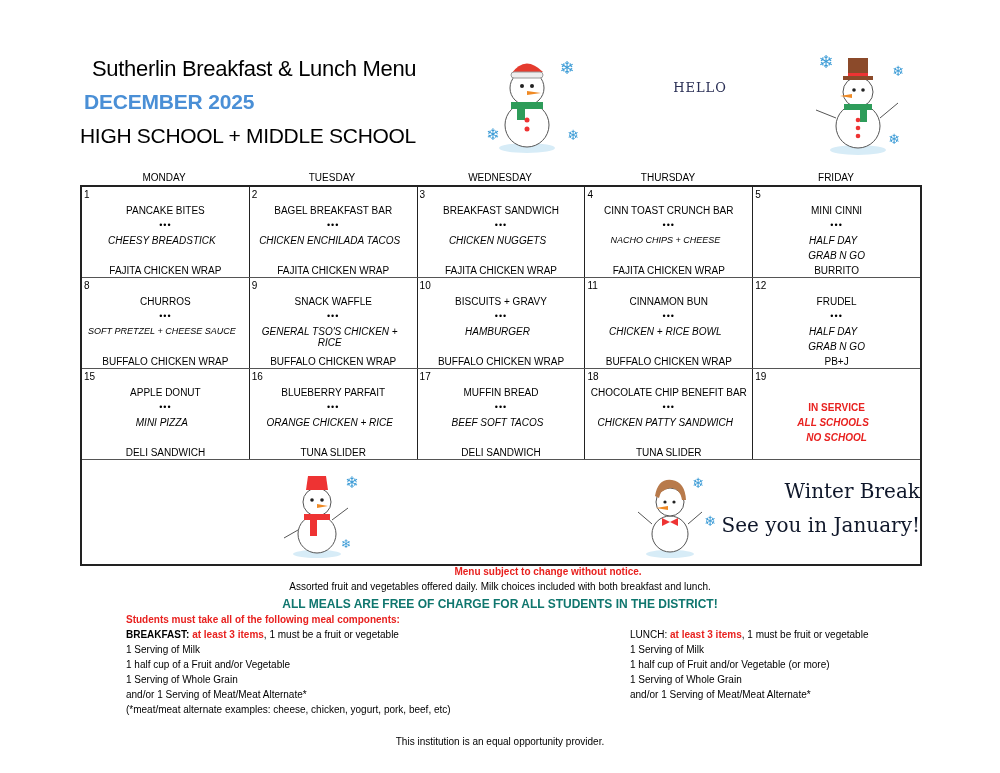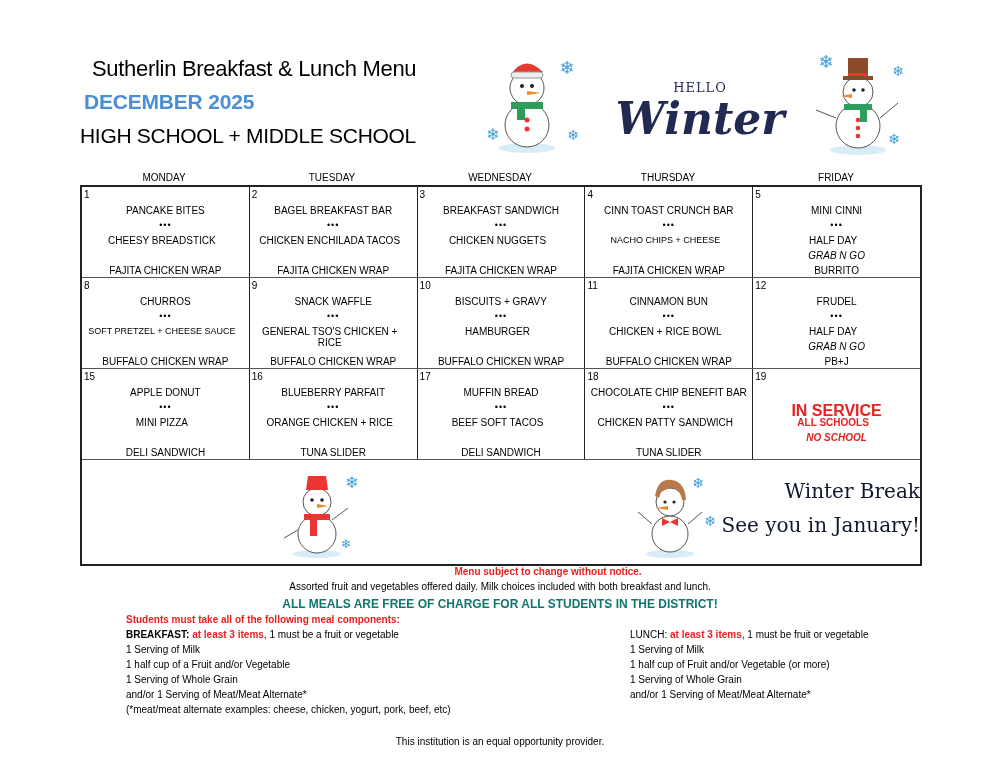--- a/index.html
+++ b/index.html
@@ -11,21 +11,21 @@
   .days{position:absolute;left:80px;top:172px;width:840px;display:flex;font-size:10px;}
   .days div{flex:1;text-align:center;}
   .grid{position:absolute;left:80px;top:185px;width:838px;border:2px solid #222;}
   .row{display:flex;height:90px;border-bottom:1px solid #555;}
   .row:last-of-type{}
   .cell{flex:1;border-right:1px solid #222;position:relative;font-size:10px;text-align:center;}
   .cell:last-child{border-right:none;}
   .num{position:absolute;left:2px;top:2px;font-size:10px;}
   .l1{position:absolute;left:0;right:0;top:18px;}
   .l2{position:absolute;left:0;right:0;top:33px;font-size:9px;letter-spacing:1px;}
-  .l3{position:absolute;left:0;right:7px;top:48px;}
+  .l3{position:absolute;left:0;right:7px;top:48px;font-style:italic;}
   .l3.sm{font-size:9px;}
   .l4{position:absolute;left:0;right:0;top:63px;font-style:italic;}
   .l5{position:absolute;left:0;right:0;top:78px;}
   .red{color:#e8211f;font-weight:bold;}
   .banner{height:104px;position:relative;}
   .banner-text{position:absolute;left:7px;right:0;top:14px;text-align:right;font-family:"DejaVu Serif",serif;color:#0f172a;font-size:20px;line-height:34px;}
   .notice{position:absolute;left:0;width:1000px;text-align:center;}
   .n1{top:566px;font-size:10px;color:#e8211f;font-weight:bold;padding-left:48px;}
   .n2{top:581px;font-size:10px;}
   .n3{top:597px;font-size:12px;color:#0f766e;font-weight:bold;}
@@ -52,21 +52,20 @@
   <rect x="26" y="52" width="32" height="7" fill="#2e9c5a"></rect>
   <rect x="32" y="56" width="8" height="14" fill="#2e9c5a"></rect>
   <circle cx="42" cy="70" r="2.5" fill="#e33"></circle>
     <circle cx="42" cy="79" r="2.5" fill="#e33"></circle>
   <text x="82" y="24" font-size="18" fill="#3b9bd6" text-anchor="middle">❄</text>
   <text x="8" y="90" font-size="16" fill="#3b9bd6" text-anchor="middle">❄</text>
   <text x="88" y="90" font-size="14" fill="#3b9bd6" text-anchor="middle">❄</text>
 </svg>
 <div class="art" style="left:605px;top:55px;width:190px;height:90px;text-align:center;margin-top:25px;">
   <div style="font-family:'DejaVu Serif',serif;font-size:13px;color:#2a2f55;letter-spacing:1px;">HELLO</div>
-  <div style="font-family:'DejaVu Serif',serif;font-style:italic;font-weight:bold;font-size:44px;color:#232a52;line-height:48px;">Winter</div>
 </div>
 <svg class="art" style="left:808px;top:48px" width="100" height="110" viewBox="0 0 100 110">
   <ellipse cx="50" cy="102" rx="28" ry="5" fill="#d7ecf7"></ellipse>
   <circle cx="50" cy="78" r="22" fill="#fff" stroke="#555"></circle>
   <circle cx="50" cy="44" r="15" fill="#fff" stroke="#555"></circle>
   <rect x="40" y="10" width="20" height="20" fill="#8b4a2a"></rect>
   <rect x="35" y="28" width="30" height="4" fill="#8b4a2a"></rect>
   <rect x="40" y="25" width="20" height="3" fill="#e33"></rect>
   <circle cx="46" cy="42" r="1.8" fill="#222"></circle>
     <circle cx="55" cy="42" r="1.8" fill="#222"></circle>
@@ -195,21 +194,21 @@
       </div>
     <div class="cell">
         <span class="num">18</span>
         <div class="l1">CHOCOLATE CHIP BENEFIT BAR</div>
         <div class="l2">•••</div>
         <div class="l3">CHICKEN PATTY SANDWICH</div>
         <div class="l5">TUNA SLIDER</div>
       </div>
     <div class="cell">
         <span class="num">19</span>
-      <div class="l2 red" style="top:33px;letter-spacing:0;font-size:16px;">IN SERVICE</div>
+      <div class="l2 red" style="top:33px;letter-spacing:0;font-size:10px;">IN SERVICE</div>
       <div class="l3 red">ALL SCHOOLS</div>
       <div class="l4 red">NO SCHOOL</div>
     </div>
   </div>
 
   <div class="banner">
     <svg class="art" style="left:200px;top:8px" width="85" height="92" viewBox="0 0 85 92">
       <ellipse cx="35" cy="86" rx="24" ry="4" fill="#d7ecf7"></ellipse>
       <circle cx="35" cy="66" r="19" fill="#fff" stroke="#555"></circle>
       <circle cx="35" cy="34" r="14" fill="#fff" stroke="#555"></circle>

